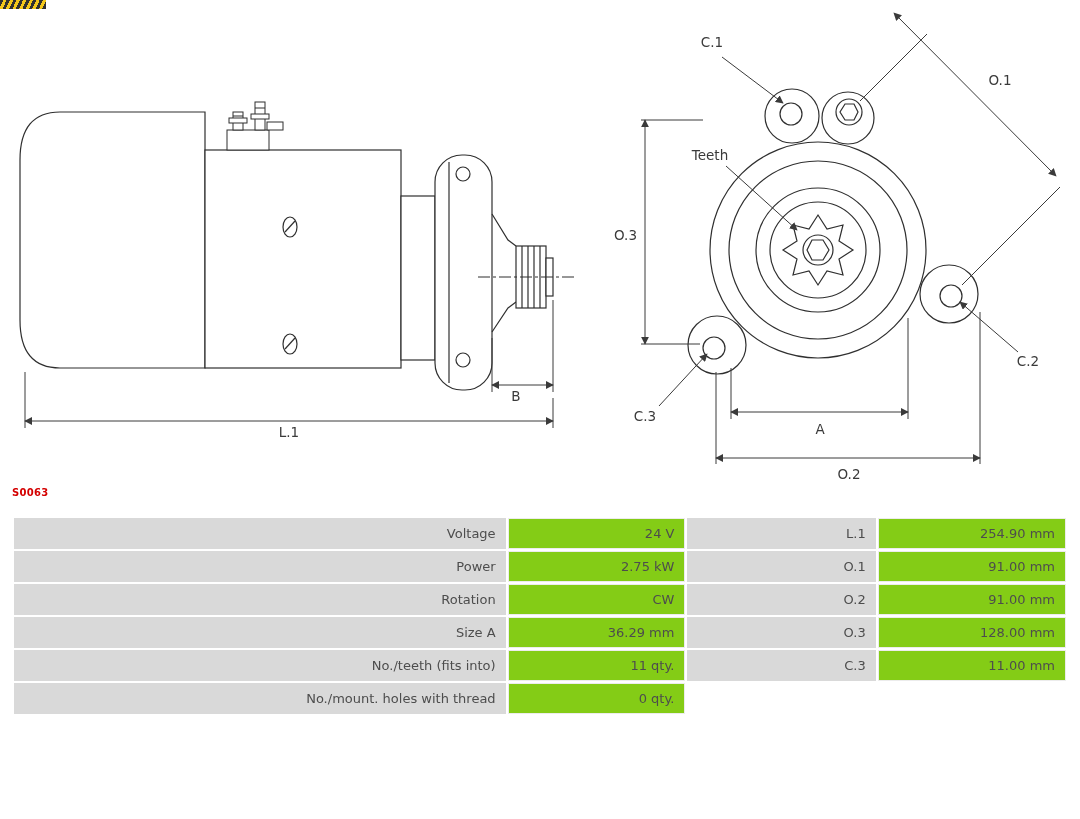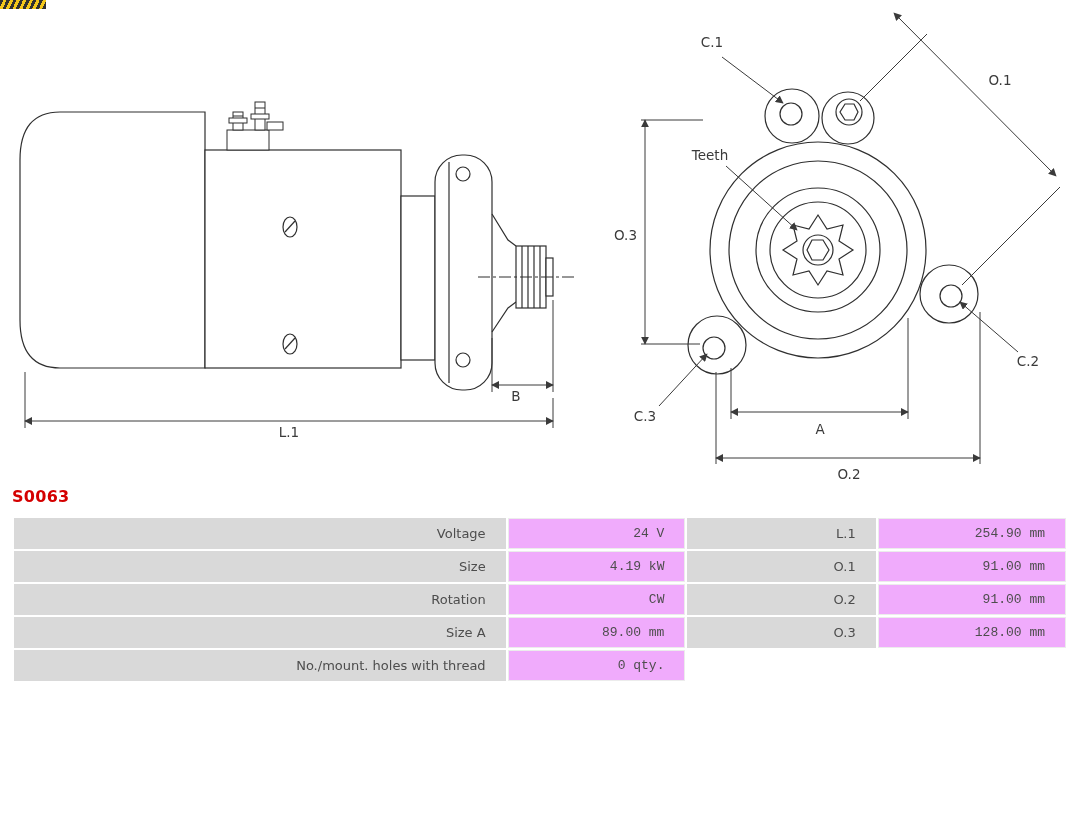--- a/index.html
+++ b/index.html
@@ -2,26 +2,26 @@
 <html><head>
 <meta charset="utf-8">
 <style>
   * { margin:0; padding:0; box-sizing:border-box; }
   html,body { width:1080px; height:819px; background:#ffffff; font-family:"DejaVu Sans", sans-serif; }
   #stage { position:relative; width:1080px; height:819px; overflow:hidden; background:#ffffff; }
   #logo-partial { position:absolute; top:0; left:0; width:46px; height:9px;
     background: repeating-linear-gradient(115deg, #1a1a1a 0 3px, #f2c200 3px 6px); opacity:.9; }
   #diagram { position:absolute; top:0; left:0; }
   .dim { font-family:"DejaVu Sans", sans-serif; font-size:13.5px; fill:#3a3a3a; stroke:none; }
-  #code { position:absolute; top:487px; left:12px; color:#d40000; font-size:16px; font-weight:600; letter-spacing:.3px; }
+  #code { position:absolute; top:487px; left:12px; color:#d40000; font-size:10px; font-weight:600; letter-spacing:.3px; }
   #spec { position:absolute; top:516px; left:12px; width:1056px; border-collapse:separate; border-spacing:2px;
     table-layout:fixed; font-size:13px; color:#4d4d4d; }
-  #spec td { height:31px; padding:0 20px; text-align:right; vertical-align:middle; white-space:nowrap; overflow:hidden;margin-left:48px; }
+  #spec td { height:31px; padding:0 10px; text-align:right; vertical-align:middle; white-space:nowrap; overflow:hidden;margin-left:48px; }
   #spec td.lab { background:#d9d9d9; }
-  #spec td.val { background:#f0abfc; border:1px solid #ececec;font-family:Liberation Mono, monospace; }
+  #spec td.val { background:#84cc16; border:1px solid #ececec; }
   #spec td.blank { background:transparent; border:none; }
 </style>
 </head>
 <body>
 
 <div id="stage">
 
   <div id="logo-partial"></div>
 
   <svg id="diagram" width="1080" height="484" viewBox="0 0 1080 484">
@@ -134,36 +134,42 @@
       <col style="width:18%">
     </colgroup>
     <tbody>
         <tr>
           <td class="lab">Voltage</td>
           <td class="val">24 V</td>
           <td class="lab">L.1</td>
           <td class="val">254.90 mm</td>
         </tr>
         <tr>
-          <td class="lab">Size</td>
-          <td class="val">4.19 kW</td>
+          <td class="lab">Power</td>
+          <td class="val">2.75 kW</td>
           <td class="lab">O.1</td>
           <td class="val">91.00 mm</td>
         </tr>
         <tr>
           <td class="lab">Rotation</td>
           <td class="val">CW</td>
           <td class="lab">O.2</td>
           <td class="val">91.00 mm</td>
         </tr>
         <tr>
           <td class="lab">Size A</td>
-          <td class="val">89.00 mm</td>
+          <td class="val">36.29 mm</td>
           <td class="lab">O.3</td>
           <td class="val">128.00 mm</td>
+        </tr>
+        <tr>
+          <td class="lab">No./teeth (fits into)</td>
+          <td class="val">11 qty.</td>
+          <td class="lab">C.3</td>
+          <td class="val">11.00 mm</td>
         </tr>
         <tr>
           <td class="lab">No./mount. holes with thread</td>
           <td class="val">0 qty.</td>
           <td class="blank"></td>
           <td class="blank"></td>
         </tr>
       </tbody>
   </table>
 

